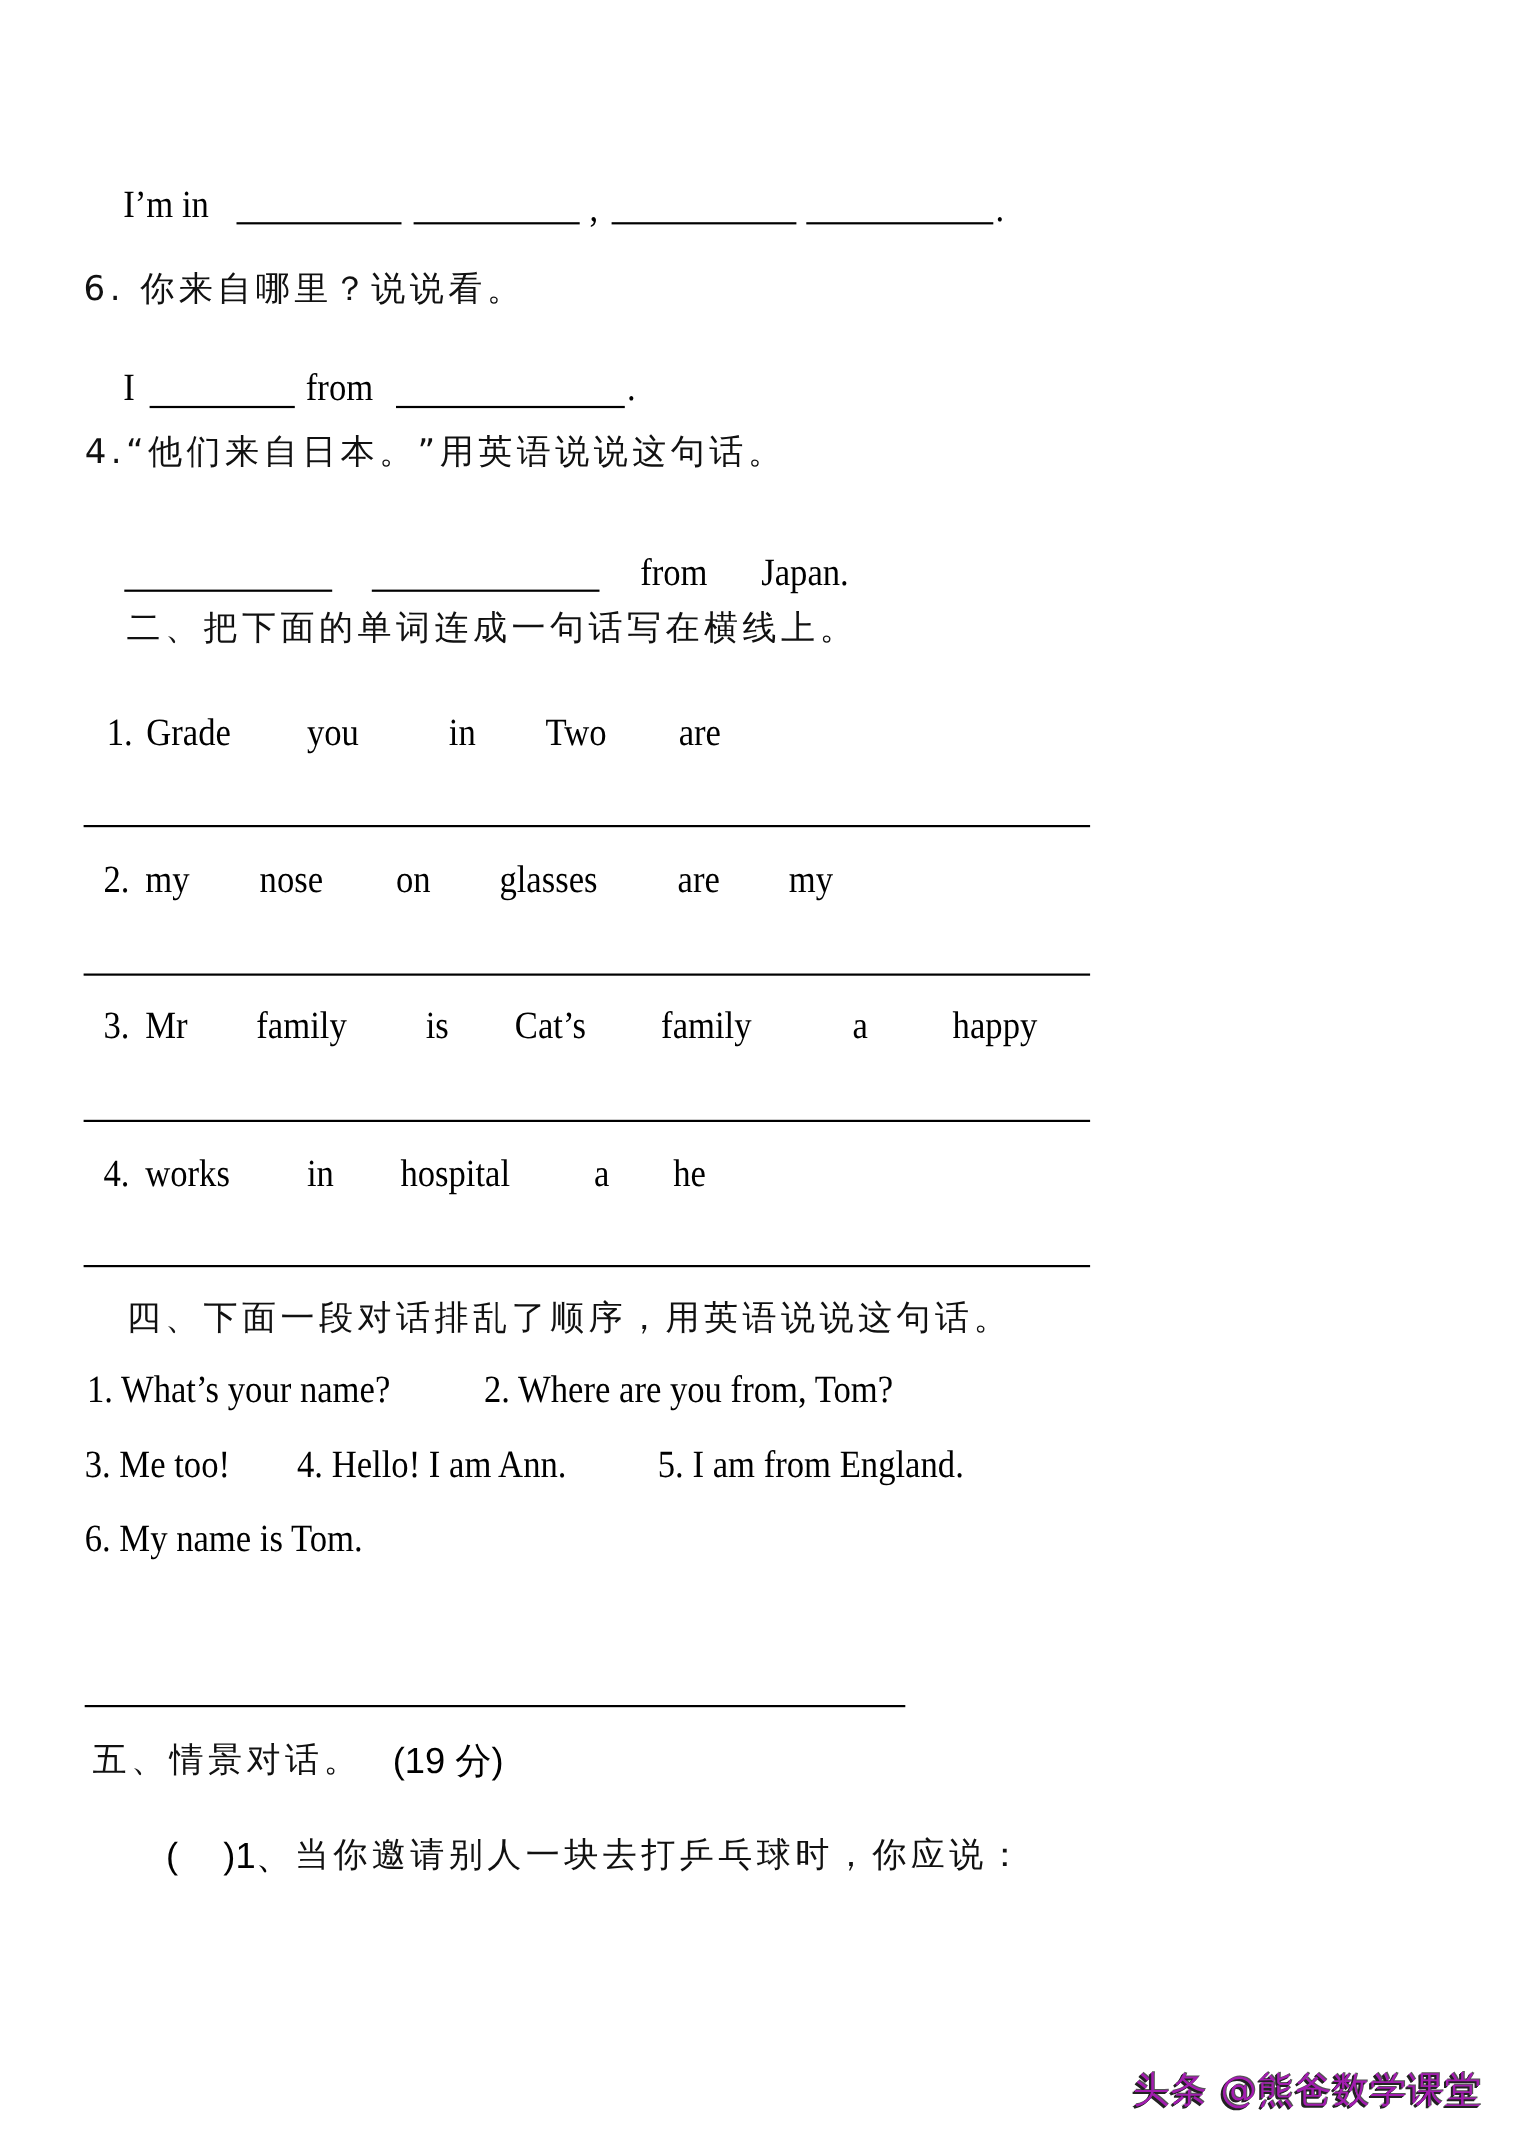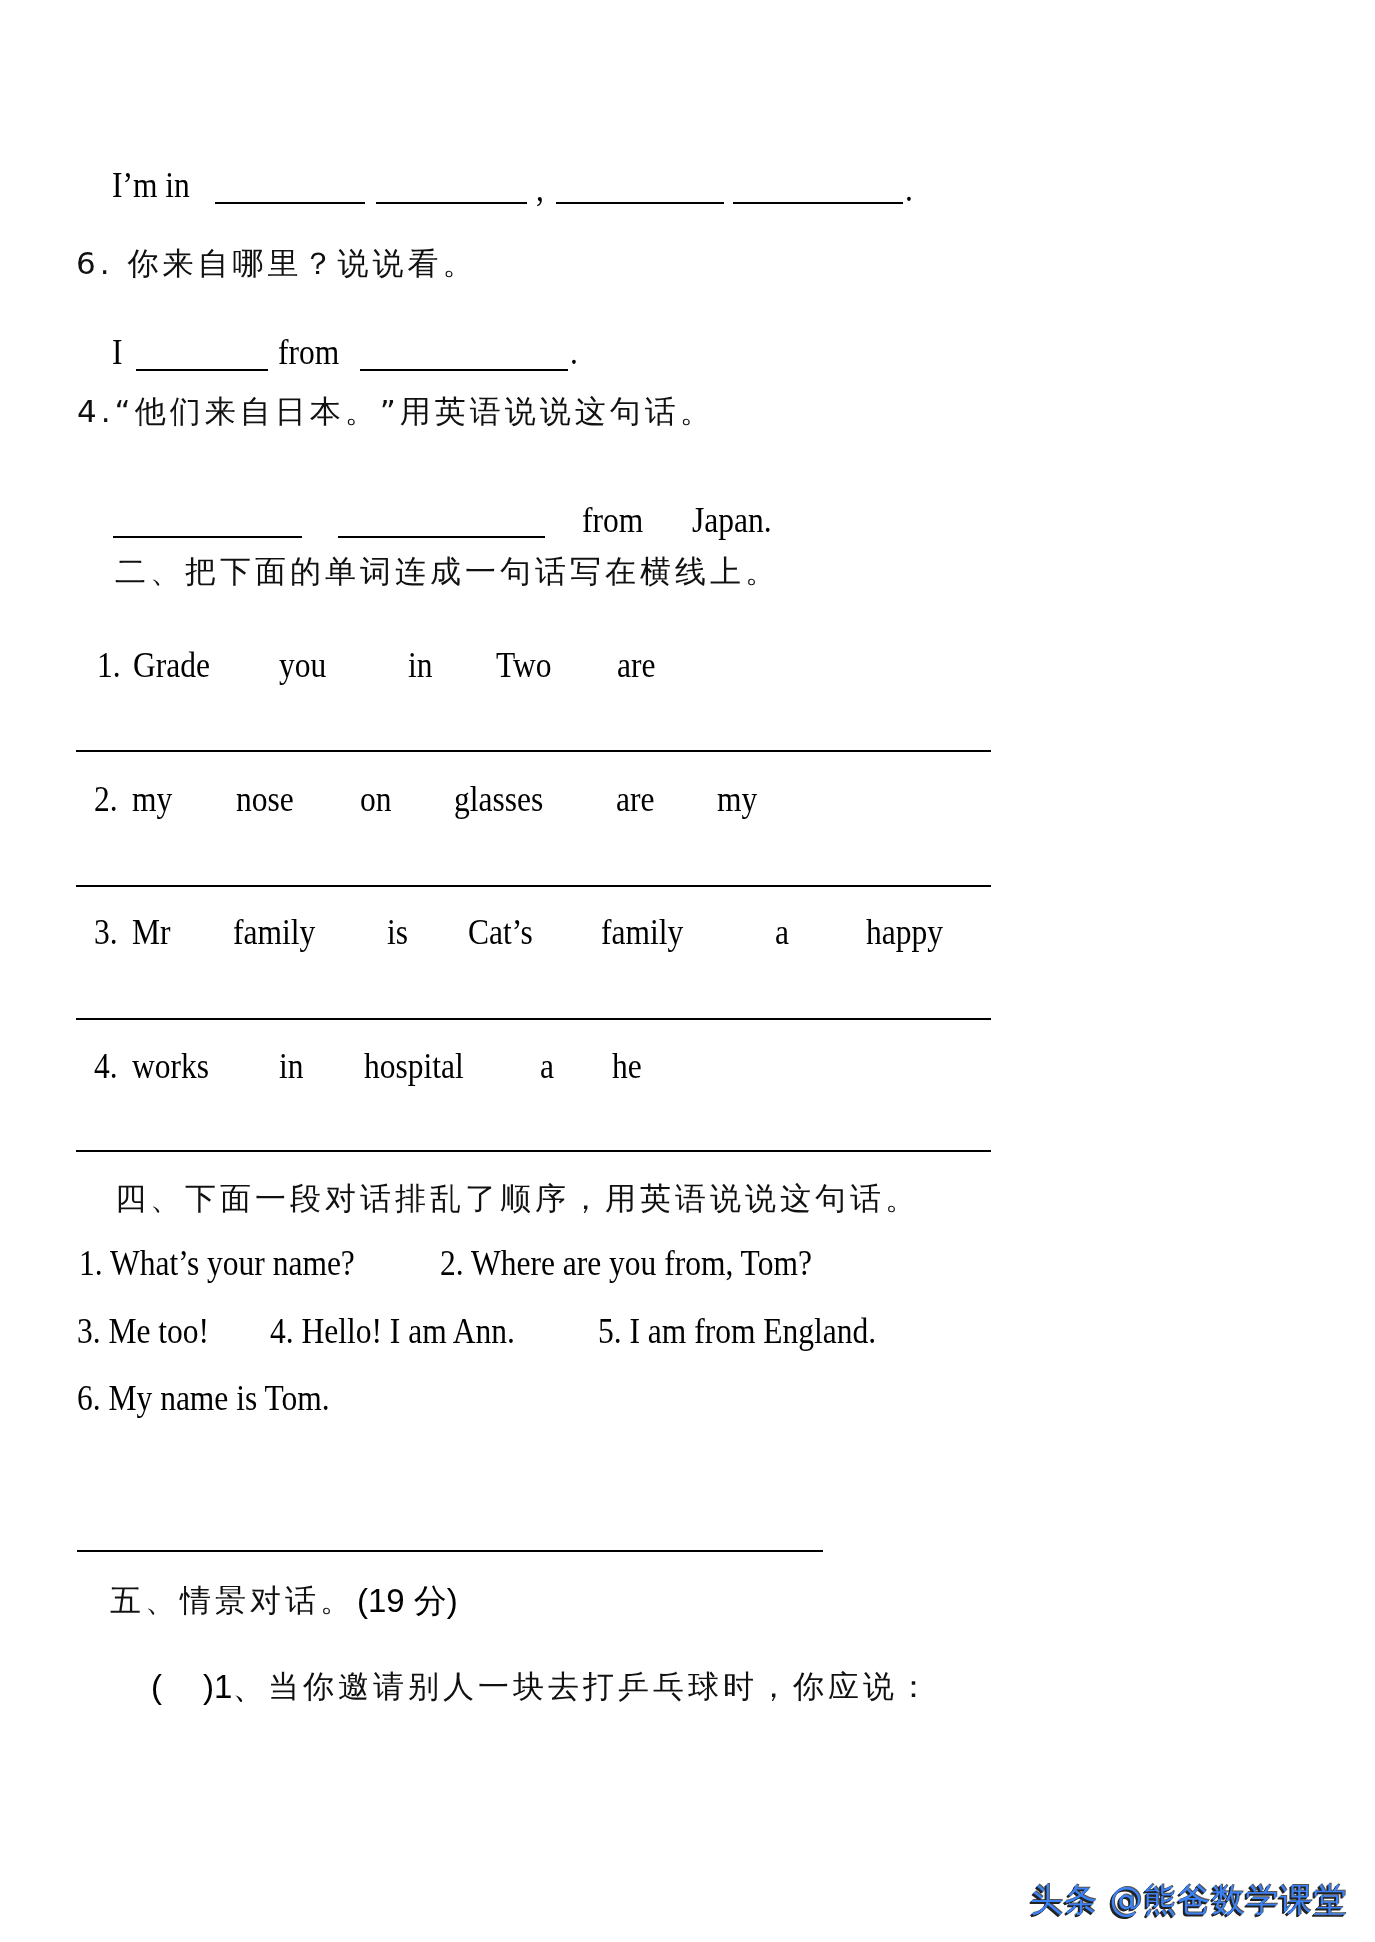--- a/index.html
+++ b/index.html
@@ -4,21 +4,21 @@
 <style>
   html, body { margin: 0; padding: 0; background: #ffffff; }
   body { width: 1375px; height: 1942px; position: relative; overflow: hidden; }
   .page { position: absolute; left: 0; top: 0; width: 1375px; height: 1942px; background: #ffffff; }
   .t { position: absolute; white-space: nowrap; color: #000; line-height: 1; }
   .serif { font-family: "Liberation Serif", "DejaVu Serif", serif; font-size: 35px; transform-origin: left center; transform: scaleX(0.9); }
   .cjk { font-family: "DejaVu Sans", "Liberation Sans", sans-serif; font-size: 31px; letter-spacing: 4px; color: #111; }
   .sans { font-family: "Liberation Sans", "DejaVu Sans", sans-serif; font-size: 33px; }
   .blank { position: absolute; height: 0; border-top: 2px solid #000; }
   .rule { position: absolute; height: 0; border-top: 2px solid #000; }
-  .watermark { position: absolute; font-family: "DejaVu Sans", sans-serif; font-size: 33px; color: #3b82f6;
+  .watermark { position: absolute; font-family: "DejaVu Sans", sans-serif; font-size: 33px; color: #a21caf;
                text-shadow: -2px 2px 0 #222, -1px 1px 0 #222, 1px -1px 0 #555; white-space: nowrap; letter-spacing: 1px; }
 </style>
 </head>
 <body>
 
 <div class="page">
 
   <span class="t serif" style="left:112px; top:168px;">I’m in</span>
   <div class="blank" style="left:215px; top:202px; width:150px;"></div>
   <div class="blank" style="left:376px; top:202px; width:151px;"></div>
@@ -83,21 +83,21 @@
 
   <span class="t serif" style="left:79px; top:1246px;">1. What’s your name?</span>
   <span class="t serif" style="left:440px; top:1246px;">2. Where are you from, Tom?</span>
   <span class="t serif" style="left:77px; top:1314px;">3. Me too!</span>
   <span class="t serif" style="left:270px; top:1314px;">4. Hello! I am Ann.</span>
   <span class="t serif" style="left:598px; top:1314px;">5. I am from England.</span>
   <span class="t serif" style="left:77px; top:1381px;">6. My name is Tom.</span>
 
   <div class="rule" style="left:77px; top:1550px; width:746px;"></div>
 
-  <span class="t cjk" style="left:110px; top:1585px;">五、情景对话。</span>
+  <span class="t cjk" style="left:84px; top:1585px;">五、情景对话。</span>
   <span class="t sans" style="left:357px; top:1584px;">(19 分)</span>
 
   <span class="t sans" style="left:151px; top:1670px;">(</span>
   <span class="t sans" style="left:203px; top:1670px;">)1、</span>
   <span class="t cjk" style="left:268px; top:1671px;">当你邀请别人一块去打乒乓球时，你应说：</span>
 
   <span class="watermark" style="left:1030px; top:1878px;">头条 @熊爸数学课堂</span>
 </div>
 
 </body></html>

